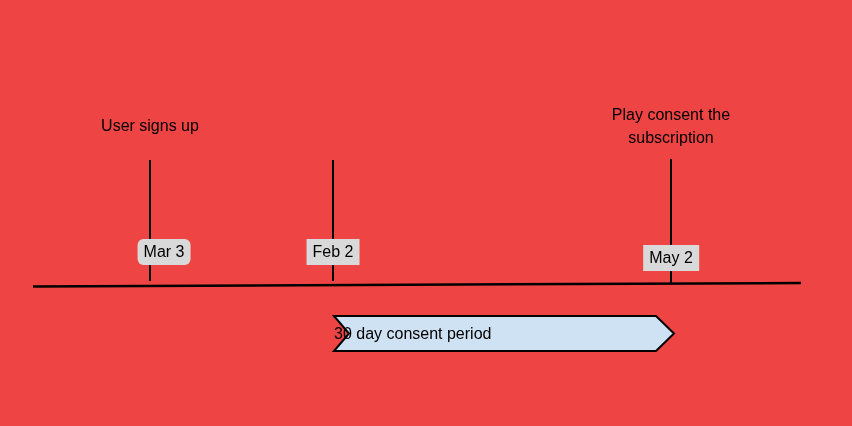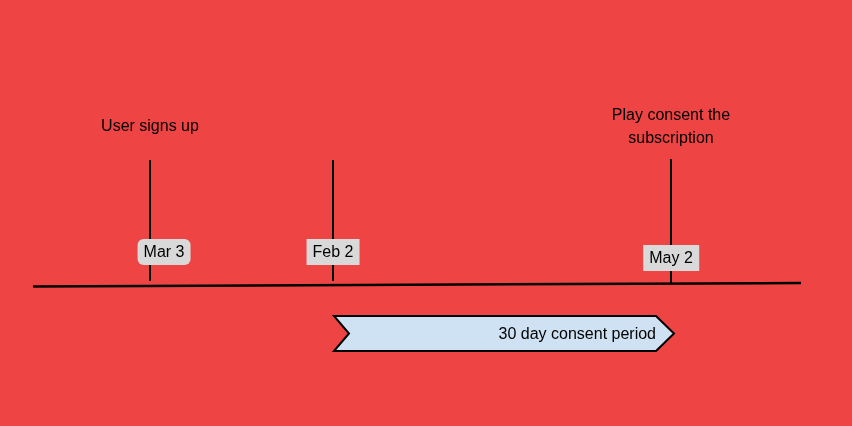--- a/index.html
+++ b/index.html
@@ -37,21 +37,21 @@
     white-space: nowrap;
   }
   .e1-badge { left: 164px; top: 239px; border-radius: 6px; }
   .e2-badge { left: 333px; top: 239px; }
   .e3-badge { left: 671px; top: 245px; }
   .banner-label {
     position: absolute;
     left: 334px;
     width: 322px;
     top: 323px;
-    text-align: right;
+    text-align: left;
     font-size: 16px;
     line-height: 21px;
   }
 </style>
 </head>
 <body>
 
 <div class="canvas">
 
   <svg class="layer" viewBox="0 0 852 426" xmlns="http://www.w3.org/2000/svg">

